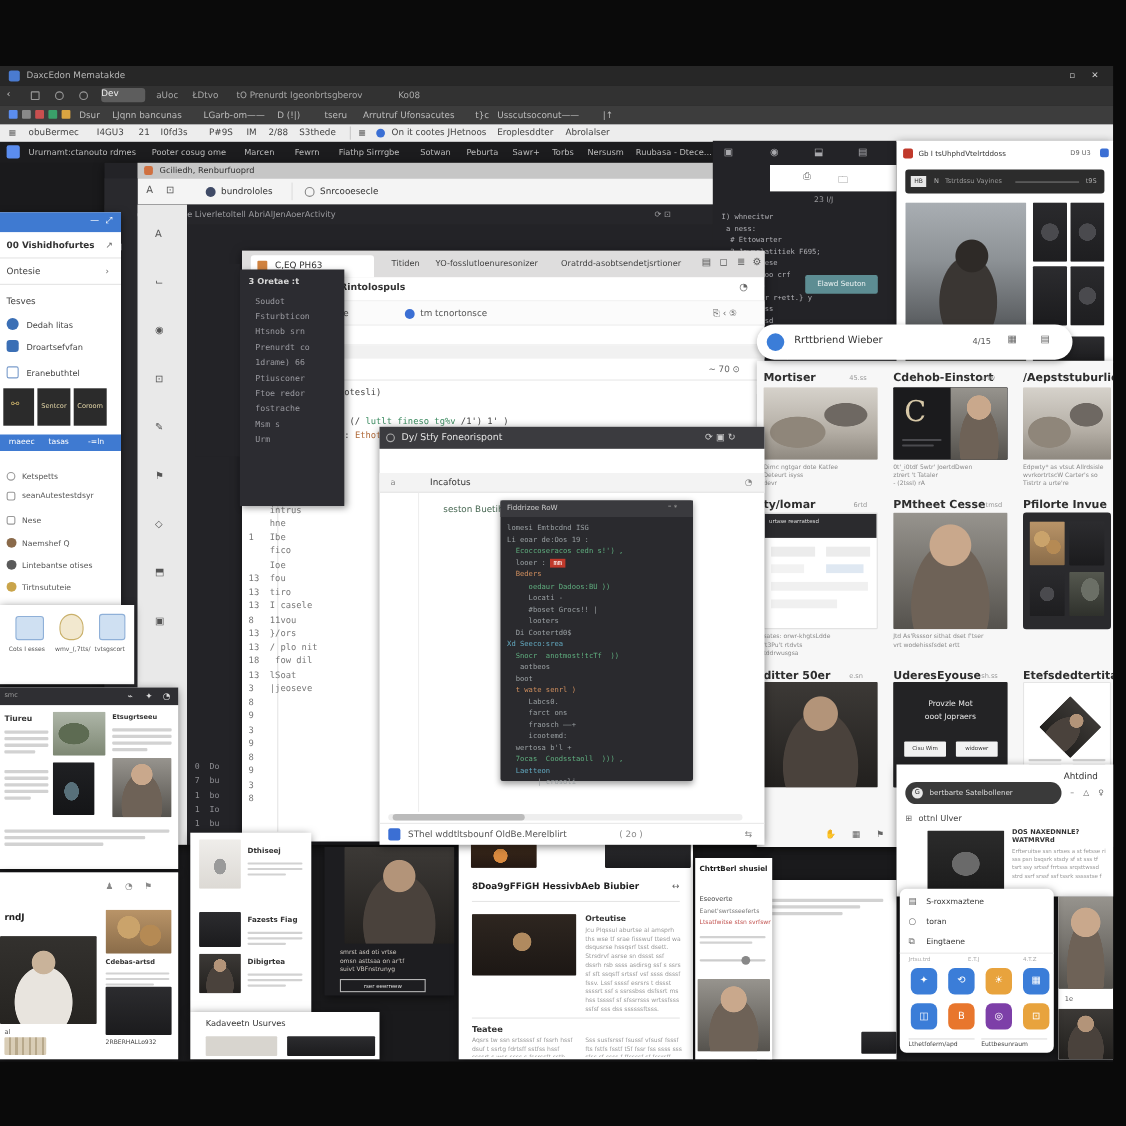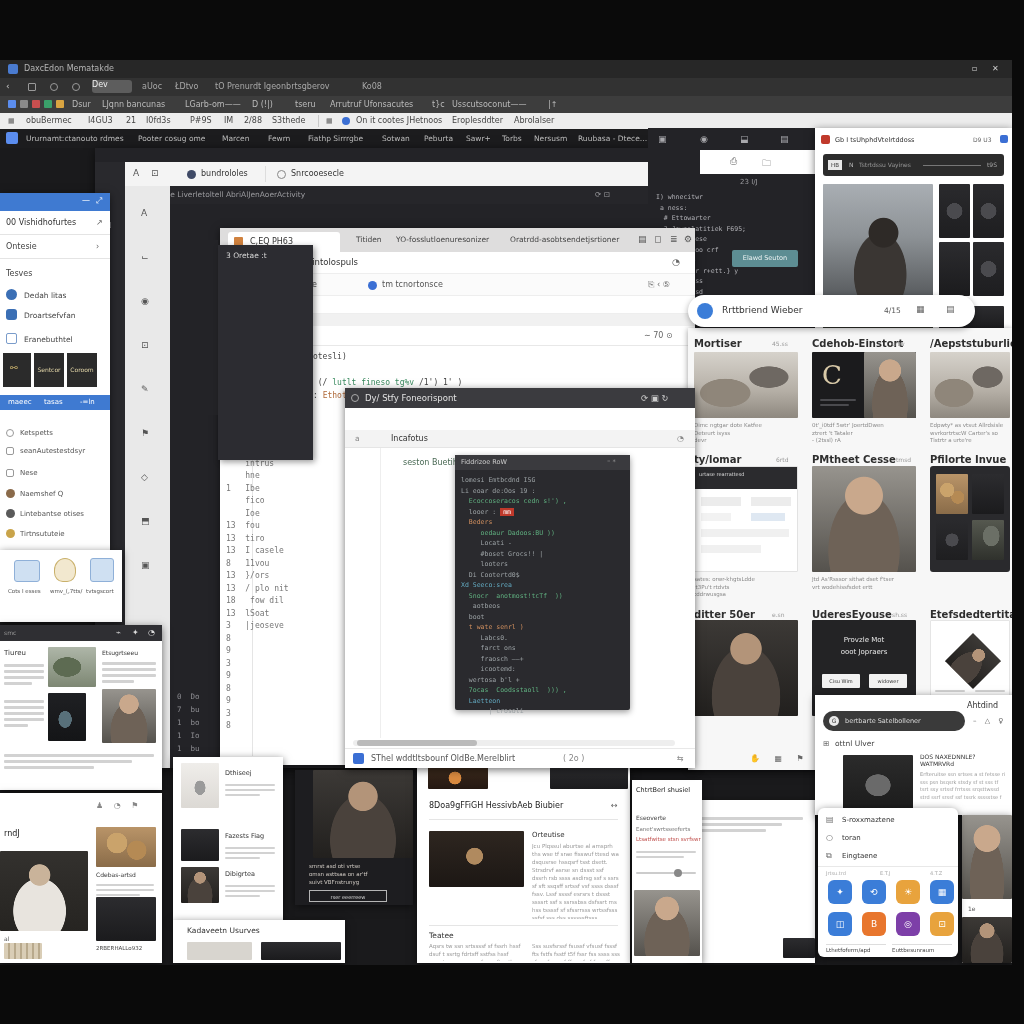--- a/index.html
+++ b/index.html
@@ -7,21 +7,21 @@
   #stage{position:relative;width:1024px;height:1024px;background:#0a0a0a;overflow:hidden;
          font-family:"DejaVu Sans",sans-serif;color:#333}
   .abs{position:absolute}
   .browser{position:absolute;left:0;top:60px;width:1012px;height:905px;background:#1a1a1c;overflow:hidden}
   .mono{font-family:"DejaVu Sans Mono",monospace}
   pre{margin:0;font-family:"DejaVu Sans Mono",monospace}
   .win{position:absolute;background:#fff;box-shadow:0 2px 8px rgba(0,0,0,.55)}
   .t5{font-size:5px}.t55{font-size:5.5px}.t6{font-size:6px}.t65{font-size:6.5px}
   .t7{font-size:7px}.t75{font-size:7.5px}.t8{font-size:8px}.t85{font-size:8.5px}
   .t9{font-size:9px}
-  .b{font-weight:normal}
+  .b{font-weight:bold}
   .ln{height:3px;background:#d2d2d2;border-radius:1px;margin:3px 0}
   .lnd{height:3px;background:#4a4a4e;border-radius:1px;margin:3px 0}
   .ph{position:absolute;overflow:hidden;border-radius:1px}
   .ph-out{background:radial-gradient(circle at 55% 42%,#2e2a27 0 16%,rgba(0,0,0,0) 17%),
     radial-gradient(ellipse at 52% 78%,#3a3633 0 32%,rgba(0,0,0,0) 33%),
     linear-gradient(180deg,#a9aeb3,#8d9296 45%,#55585b)}
   .ph-gear{background:radial-gradient(circle at 50% 50%,#4a4a4e 0 25%,rgba(0,0,0,0) 26%),
     linear-gradient(180deg,#2a2a2d,#1e1e20)}
   .ph-forest{background:radial-gradient(ellipse at 60% 40%,#6b6f66 0 30%,rgba(0,0,0,0) 31%),
     linear-gradient(180deg,#55584f,#2f312c)}
@@ -126,20 +126,24 @@
     <span class="abs t75" style="left:308px;top:5px;color:#bdbdbd">Fiathp Sirrrgbe</span>
     <span class="abs t75" style="left:382px;top:5px;color:#bdbdbd">Sotwan</span>
     <span class="abs t75" style="left:424px;top:5px;color:#bdbdbd">Peburta</span>
     <span class="abs t75" style="left:466px;top:5px;color:#bdbdbd">Sawr+</span>
     <span class="abs t75" style="left:502px;top:5px;color:#bdbdbd">Torbs</span>
     <span class="abs t75" style="left:534px;top:5px;color:#bdbdbd">Nersusm</span>
     <span class="abs t75" style="left:578px;top:5px;color:#bdbdbd">Ruubasa - Dtece…</span>
   </div>
 
   <div class="abs" style="left:95px;top:88px;width:735px;height:620px;background:#232327;z-index:1;box-shadow:0 2px 10px rgba(0,0,0,.6)">
+    <div class="abs" style="left:30px;top:0;width:530px;height:14px;background:#c6c6c6">
+      <span class="abs icn" style="left:6px;top:3px;width:8px;height:8px;background:#d07040;border-radius:2px"></span>
+      <span class="abs t75" style="left:20px;top:2px;color:#333">Gciliedh, Renburfuoprd</span>
+    </div>
     <div class="abs" style="left:30px;top:14px;width:530px;height:24px;background:#f4f4f4">
       <span class="abs t9" style="left:8px;top:6px;color:#555">A</span>
       <span class="abs t9" style="left:26px;top:6px;color:#555">⊡</span>
       <span class="abs icn" style="left:62px;top:8px;width:9px;height:9px;background:#3f4a66;border-radius:50%"></span>
       <span class="abs t8" style="left:76px;top:7px;color:#333">bundrololes</span>
       <span class="abs" style="left:140px;top:4px;width:1px;height:16px;background:#ddd"></span>
       <span class="abs icn" style="left:152px;top:8px;width:9px;height:9px;border:1px solid #888;border-radius:50%"></span>
       <span class="abs t8" style="left:166px;top:7px;color:#333">Snrcooesecle</span>
     </div>
     <div class="abs" style="left:0;top:38px;width:735px;height:18px;background:#26262a">
@@ -350,20 +354,30 @@
 3
 8</pre>
     <div class="abs" style="left:468px;top:122px;width:5px;height:400px;background:#f0f0f0">
       <div class="abs" style="left:0;top:8px;width:5px;height:48px;background:#c9c9c9"></div>
     </div>
   </div>
 
   <div class="abs" style="left:178px;top:180px;width:40px;height:175px;background:#232327;z-index:6"></div>
   <div class="abs" style="left:218px;top:185px;width:95px;height:215px;background:#2c2c31;z-index:6;box-shadow:2px 2px 6px rgba(0,0,0,.4)">
     <span class="abs t75 b" style="left:8px;top:6px;color:#d8d8d8">3 Oretae :t</span>
+    <pre class="abs t75" style="left:14px;top:22px;color:#9a9aa0;line-height:14px">Soudot
+Fsturbticon
+Htsnob srn
+Prenurdt co
+1drame) 66
+Ptiusconer
+Ftoe redor
+fostrache
+Msm s
+Urm</pre>
   </div>
 
   <div class="win" style="left:0;top:490px;width:122px;height:72px;z-index:5">
     <span class="abs icn" style="left:14px;top:10px;width:26px;height:22px;background:#cfe0f2;border:1px solid #8fb0d8;border-radius:3px"></span>
     <span class="abs t55" style="left:8px;top:38px;color:#555">Cots I esses</span>
     <span class="abs icn" style="left:54px;top:8px;width:22px;height:24px;background:#f2e8cf;border:1px solid #c9b06a;border-radius:50% 50% 40% 40%"></span>
     <span class="abs t55" style="left:50px;top:38px;color:#555">wmv_(,7tts/</span>
     <span class="abs icn" style="left:90px;top:8px;width:24px;height:24px;background:#cfe0f2;border:1px solid #8fb0d8;border-radius:3px"></span>
     <span class="abs t55" style="left:86px;top:38px;color:#555">tvtsgscort</span>
   </div>

